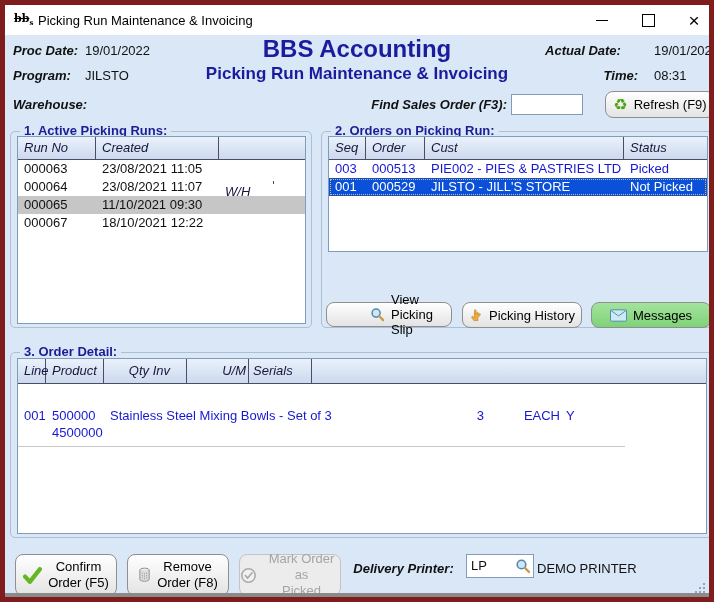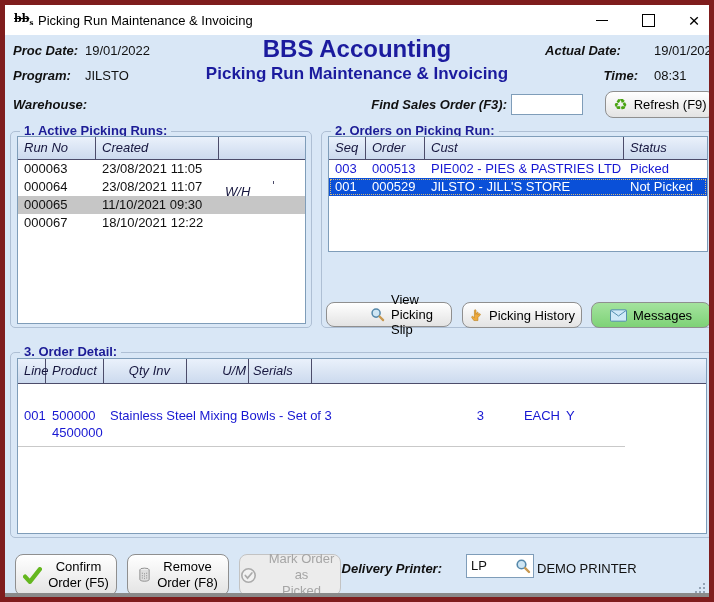--- a/index.html
+++ b/index.html
@@ -237,21 +237,21 @@
     </svg>
     <span><span>Remove</span><br><span>Order (F8)</span></span>
   </div>
   <div class="btn btn2line btn-disabled" style="left:234px;top:549px;width:102px;height:42px;">
     <svg class="ic" width="17" height="17" viewBox="0 0 16 16">
       <circle cx="8" cy="8" r="6.3" fill="#f2f2f2" stroke="#ababab" stroke-width="1.5"></circle>
       <path d="M5 8l2.1 2.5L11.2 5.6" stroke="#ababab" stroke-width="1.6" fill="none" stroke-linecap="round"></path>
     </svg>
     <span><span>Mark Order as</span><br><span>Picked</span></span>
   </div>
-  <div class="lbl" style="left:320px;top:556px;width:117px;text-align:right;">Delivery Printer:</div>
+  <div class="lbl" style="left:340px;top:556px;width:117px;text-align:center;">Delivery Printer:</div>
   <div style="position:absolute;left:461px;top:549px;width:68px;height:24px;background:#fff;border:1px solid #7f9db9;box-sizing:border-box;">
     <span style="position:absolute;left:4px;top:3px;">LP</span>
     <svg width="16" height="16" viewBox="0 0 16 16" style="position:absolute;right:2px;top:3px;">
       <circle cx="6.5" cy="6.5" r="4.3" fill="#cfe6f4" stroke="#5588aa" stroke-width="1.6"></circle>
       <line x1="10.2" y1="10.2" x2="14" y2="14" stroke="#c89850" stroke-width="2.4" stroke-linecap="round"></line>
     </svg>
   </div>
   <div class="val" style="left:524px;top:556px;">DEMO PRINTER</div>
 
   <svg class="grip" width="13" height="13">

